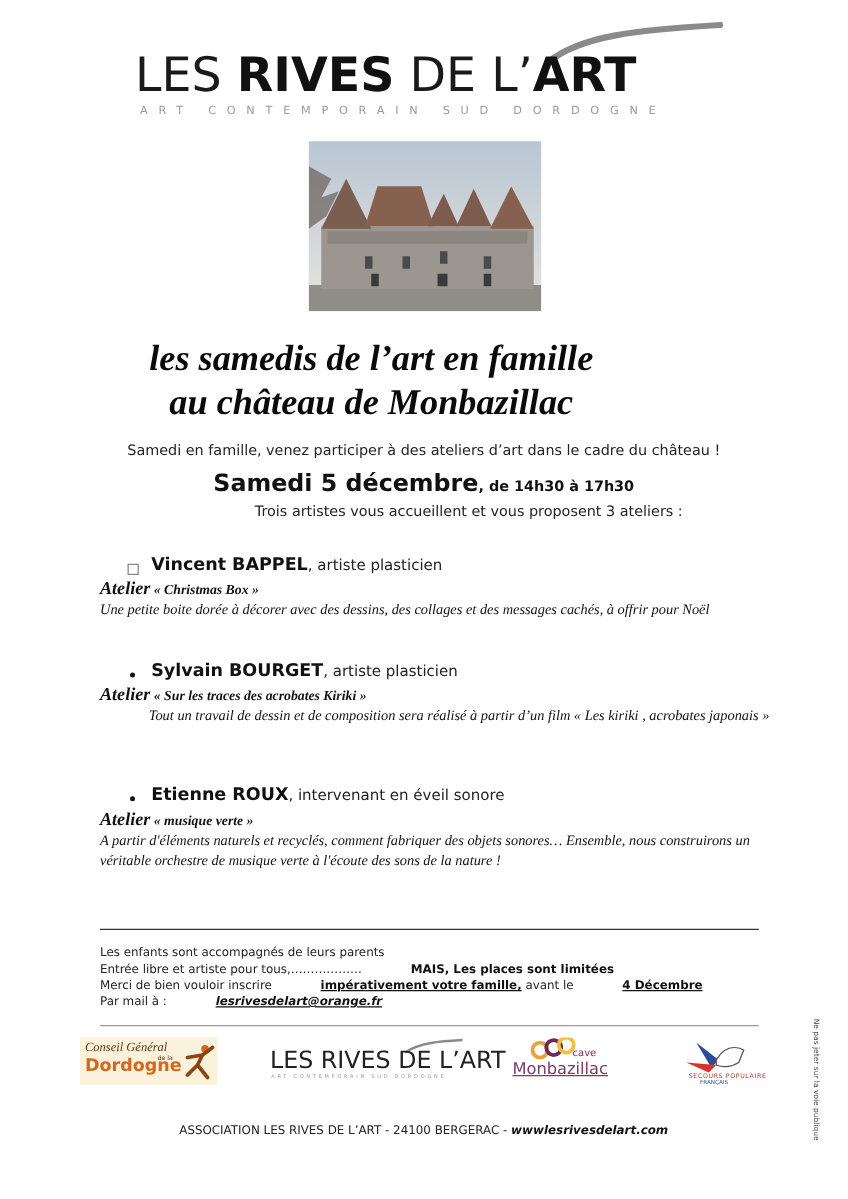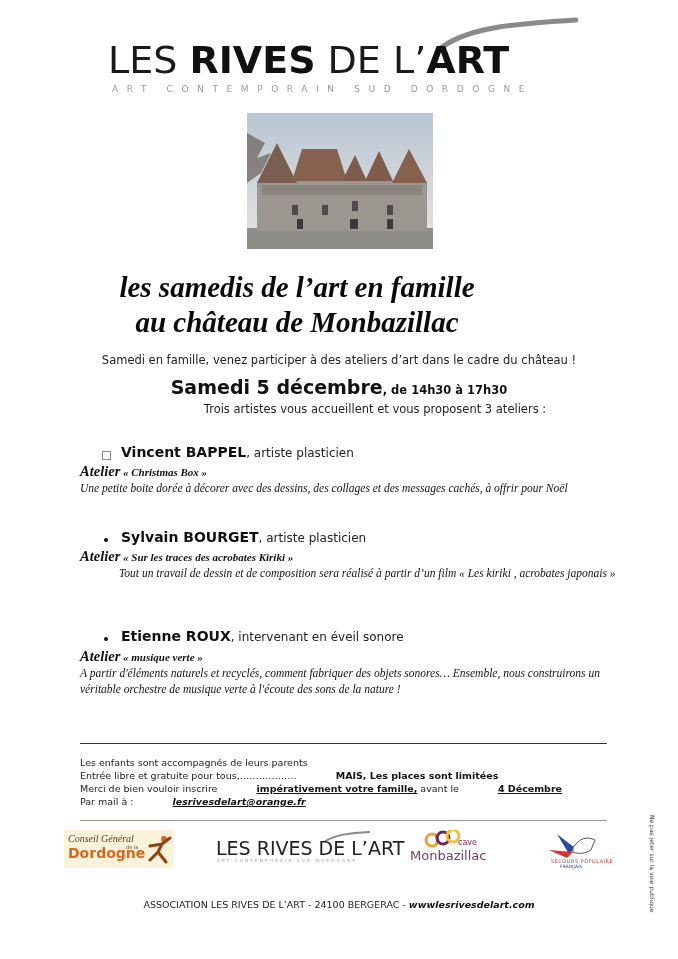--- a/index.html
+++ b/index.html
@@ -51,21 +51,21 @@
     .cg-line2 { left:4px; top:15px; font-size:14px; font-weight:bold; color:#d2691e; }
     .cg-dela { left:62px; top:14px; font-size:5px; color:#5a3b1a; }
     .cg-fig { left:82px; top:4px; width:26px; height:30px; }
 
     .logo-rives-small { left:216px; top:837px; white-space:nowrap; font-size:19px; color:#222; }
     .logo-rives-sub { left:217px; top:858px; font-size:4px; letter-spacing:2.2px; color:#999; white-space:nowrap; }
     .logo-rives-swoosh { left:322px; top:830px; width:50px; height:14px; }
 
     .logo-cave { left:408px; top:830px; width:80px; height:40px; }
     .cave-word { left:458px; top:838px; font-size:8px; color:#8a2a5a; }
-    .cave-name { left:410px; top:848px; font-size:13px; color:#7a3a6a; }
+    .cave-name { left:410px; top:848px; font-size:13px; color:#7a3a6a;text-decoration:underline; }
 
     .logo-secours { left:547px; top:828px; width:56px; height:42px; }
     .secours-text { left:551px; top:858px; font-size:5px; color:#c0392b; white-space:nowrap; letter-spacing:0.5px; }
     .secours-text2 { left:560px; top:864px; font-size:4.5px; color:#2c4b9a; white-space:nowrap; }
 
     .address { left:0; width:678px; top:899px; text-align:center; font-size:9.5px; color:#222; white-space:nowrap; }
     .address b { font-style:italic; color:#111; }
 
     .side-note { left:644px; top:815px; width:110px; transform-origin:0 0; transform:rotate(90deg) translateY(-12px); font-size:6px; color:#444; white-space:nowrap; }
   </style>
@@ -147,21 +147,21 @@
 </div>
 <div class="abs atelier" style="top:647px;">
   <span class="lbl">Atelier</span><span class="ttl"> «  musique verte »</span>
 </div>
 <div class="abs desc" style="top:665px;">A partir d'éléments naturels et recyclés, comment fabriquer des objets sonores… Ensemble, nous construirons un véritable orchestre de musique verte à l'écoute des sons de la nature !</div>
 
 <div class="abs hr1"></div>
 
 <div class="abs info" style="top:756px;">Les enfants sont accompagnés de leurs parents</div>
 <div class="abs info" style="top:769px;">
-  <span>Entrée libre et gratuite pour tous,………………  </span><b>MAIS, Les places sont limitées</b>
+  <span>Entrée libre et artiste pour tous,………………  </span><b>MAIS, Les places sont limitées</b>
 </div>
 <div class="abs info" style="top:782px;">
   <span>Merci de bien vouloir inscrire </span><b><u>impérativement votre famille,</u></b><span> avant le  </span><b><u>4 Décembre</u></b>
 </div>
 <div class="abs info" style="top:795px;">
   <span>Par mail à : </span><b><i><u>lesrivesdelart@orange.fr</u></i></b>
 </div>
 
 <div class="abs hr2"></div>
 

